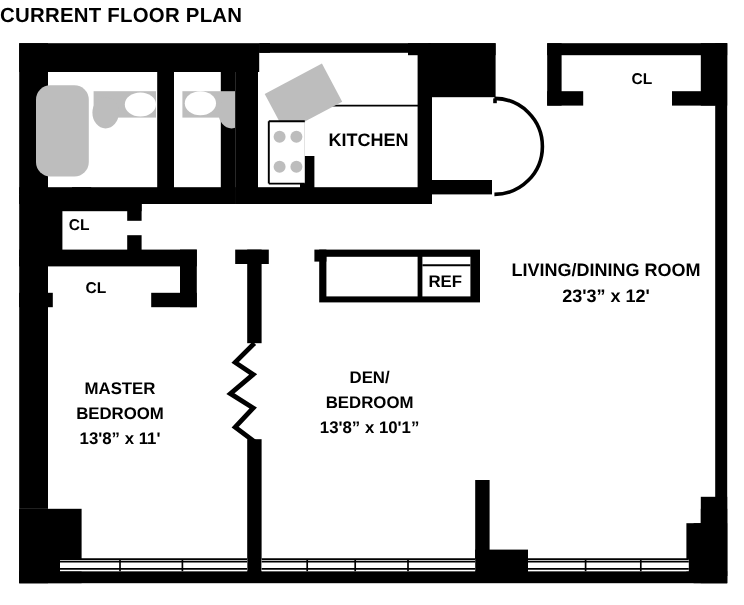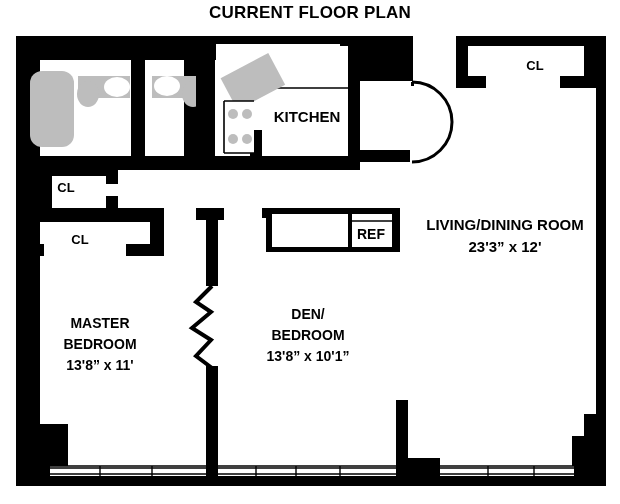--- a/index.html
+++ b/index.html
@@ -17,21 +17,21 @@
     position: relative;
     width: 620px;
     height: 504px;
     background: #ffffff;
   }
   .plan-title {
     position: absolute;
     top: 3px;
     left: 0;
     width: 620px;
-    text-align: center;
+    text-align: left;
     font-family: "Liberation Sans", sans-serif;
     font-size: 17px;
     font-weight: bold;
     letter-spacing: 0.2px;
     color: #000000;
   }
   svg.floorplan {
     position: absolute;
     top: 0;
     left: 0;

